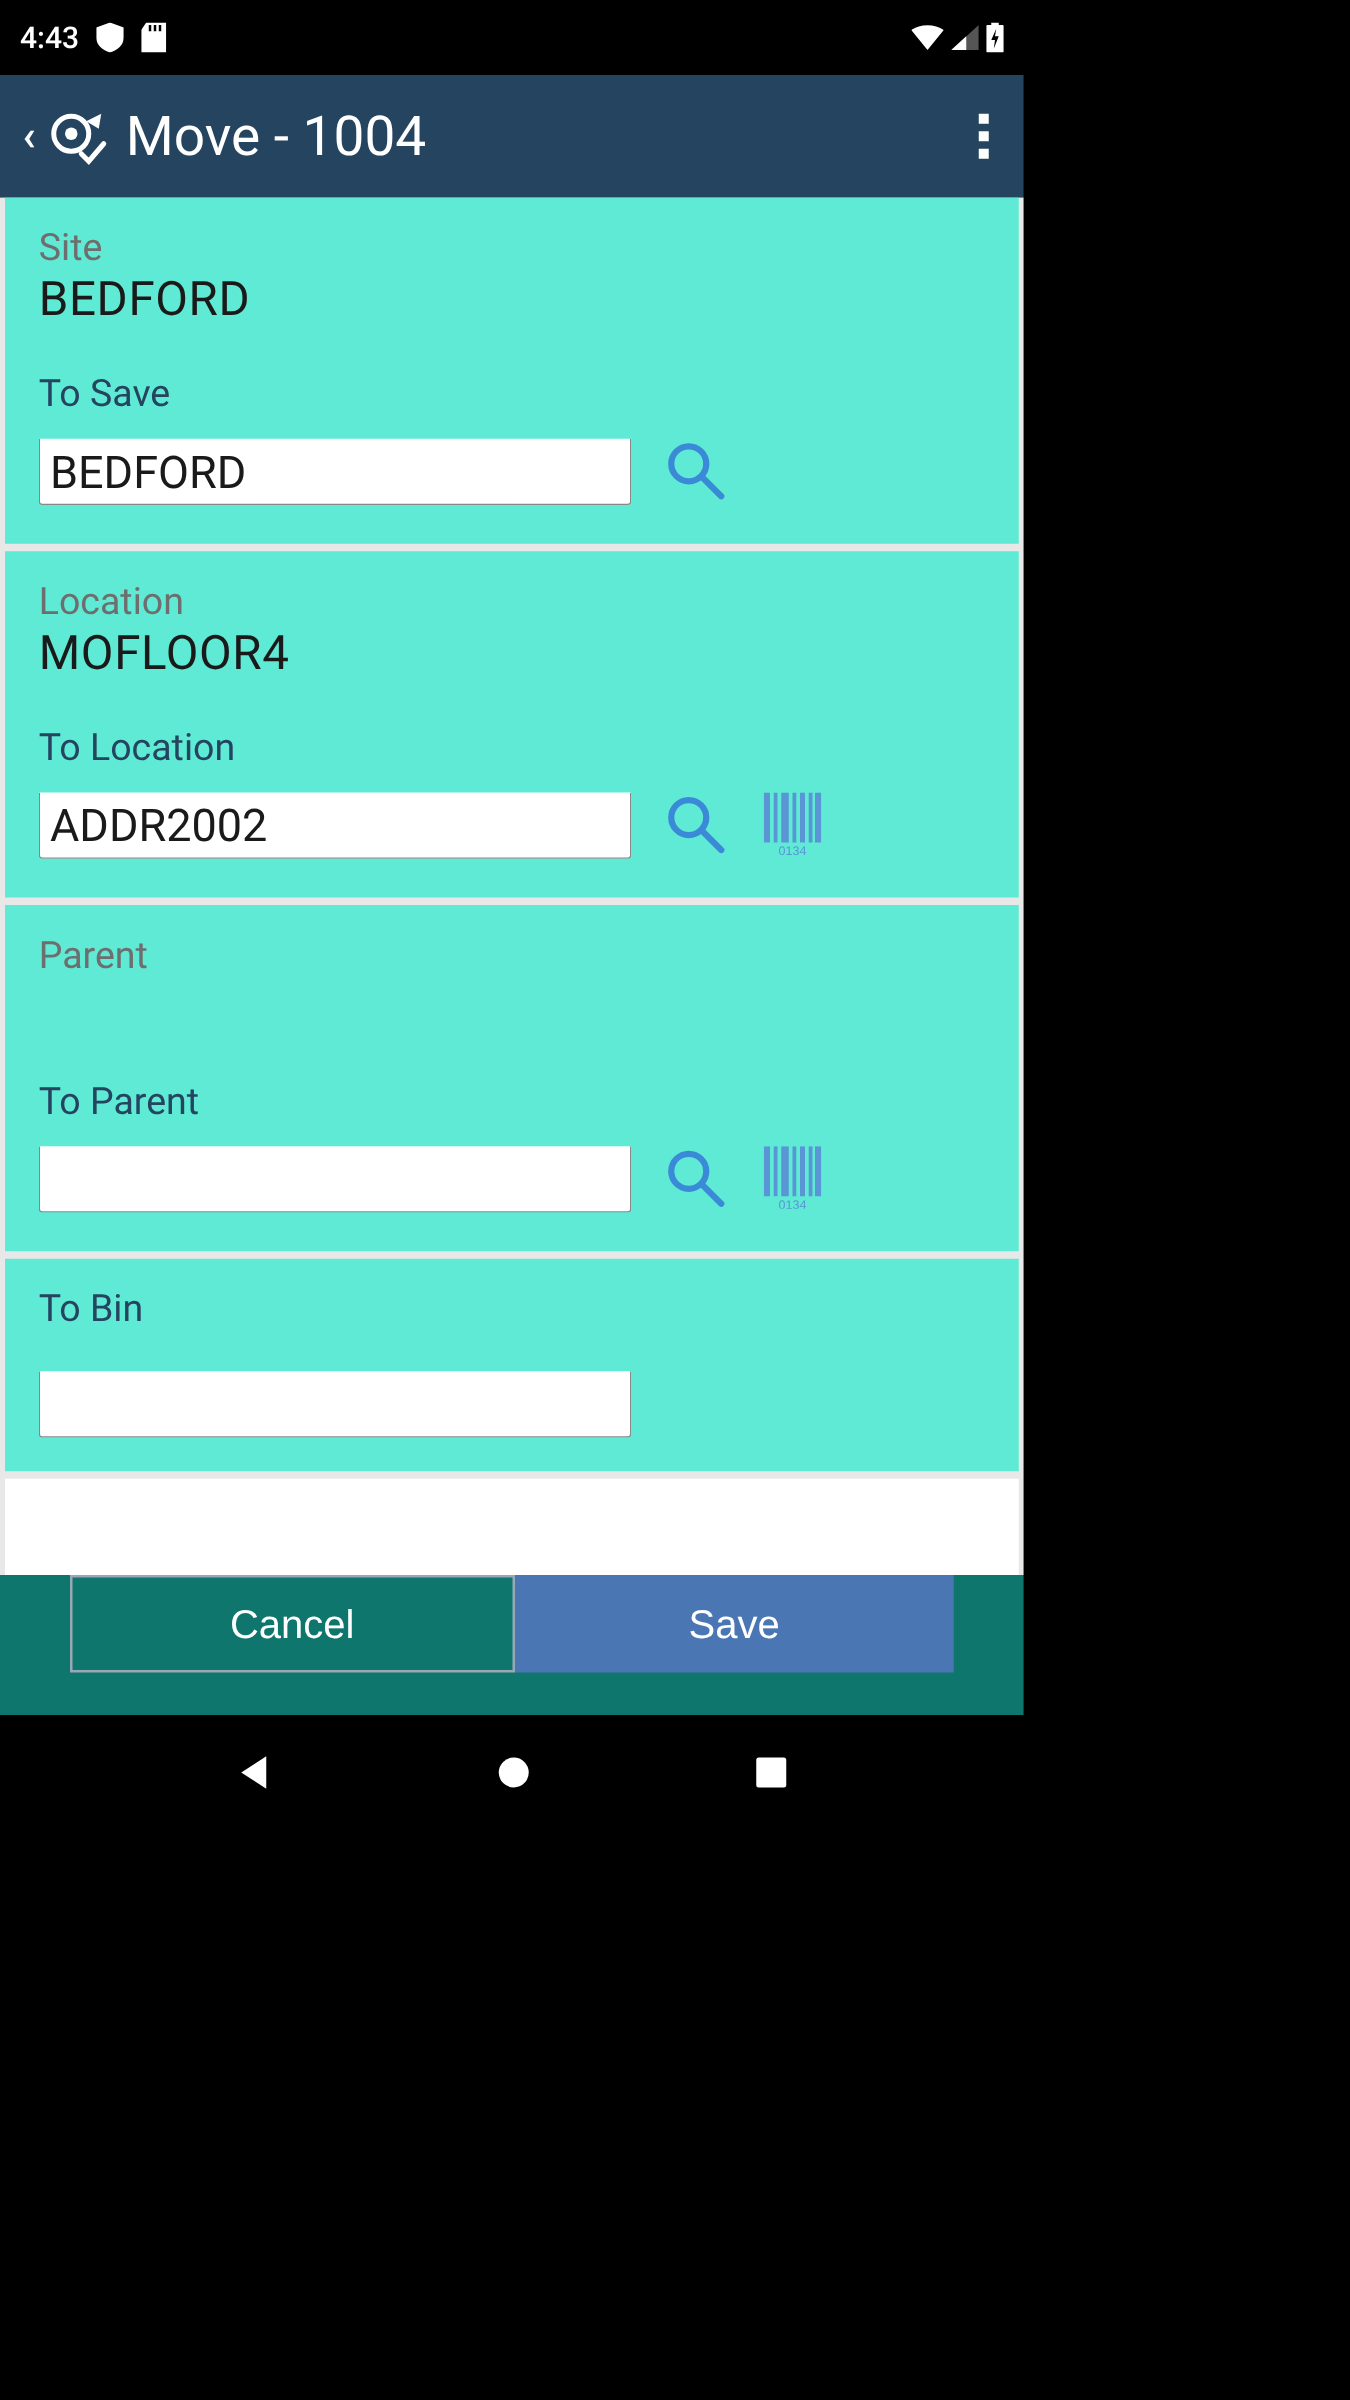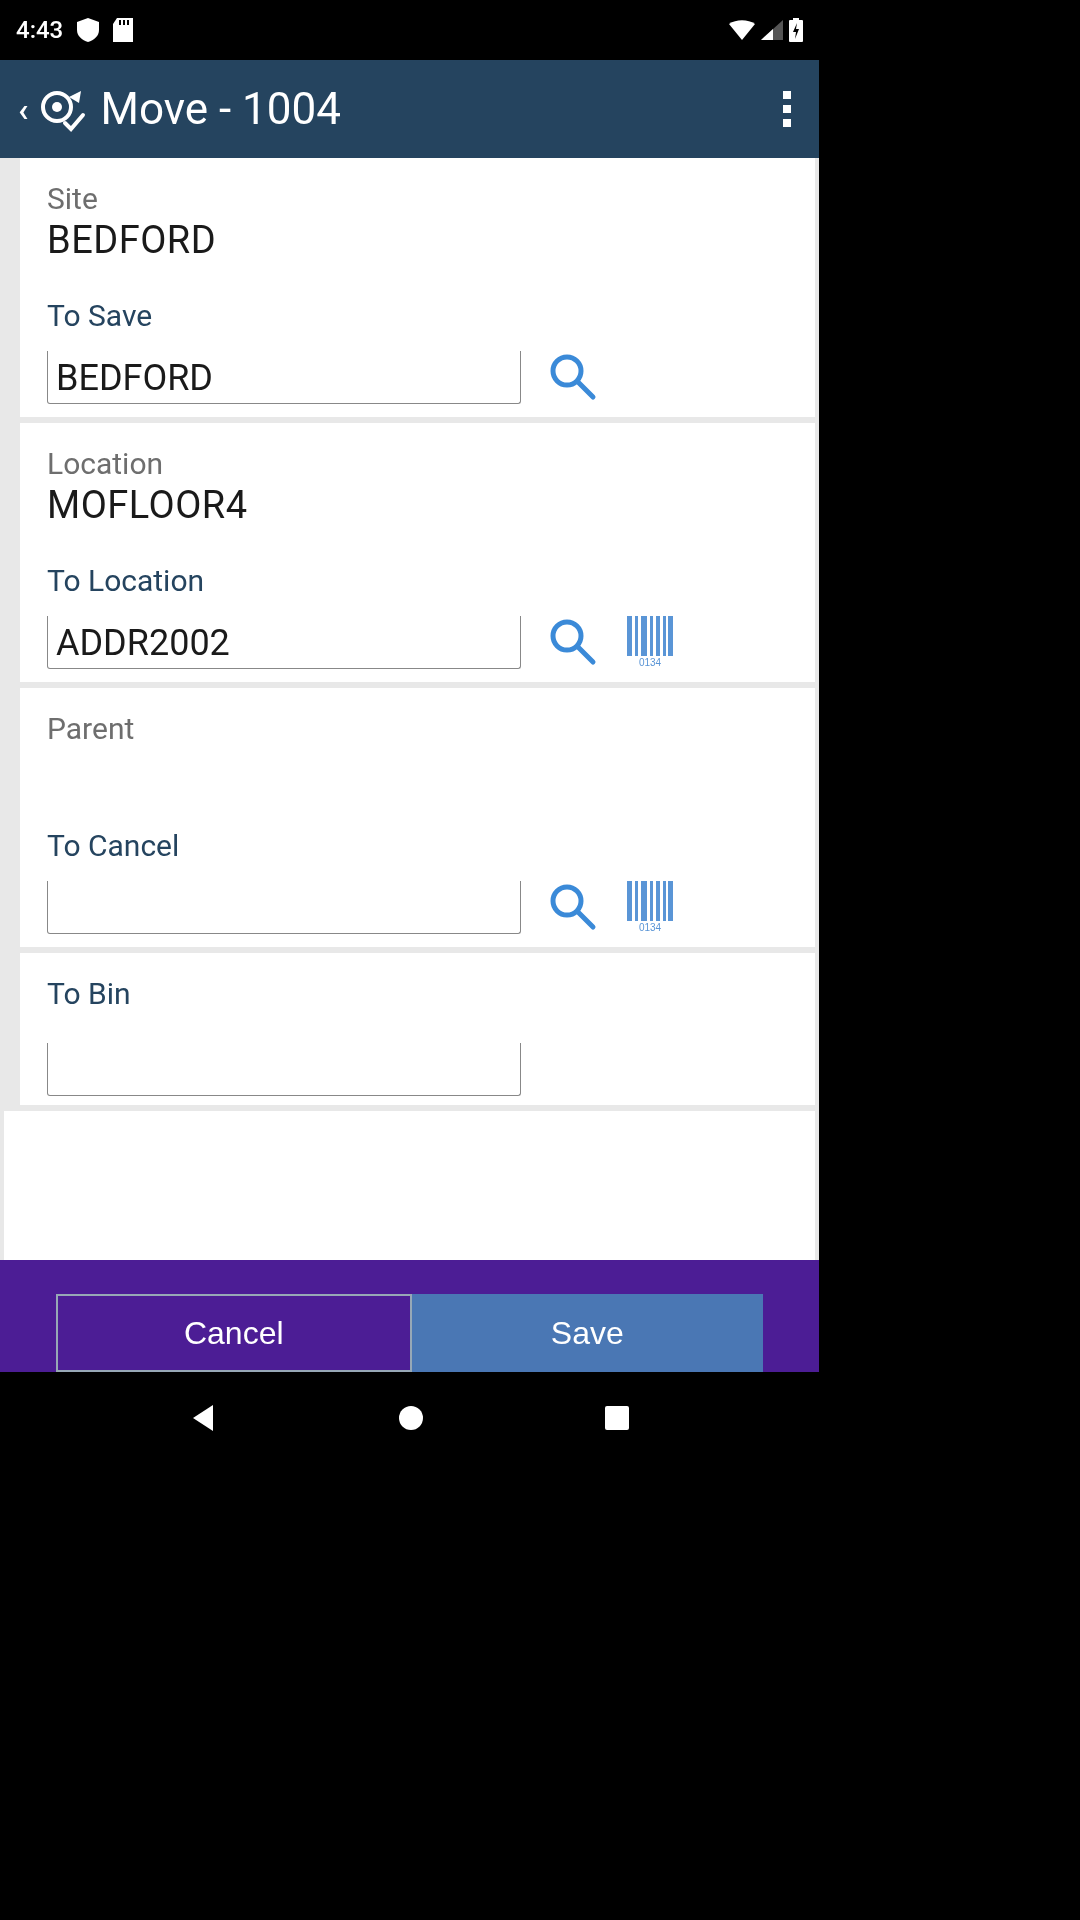--- a/index.html
+++ b/index.html
@@ -36,23 +36,23 @@
   .menu-dots { display: flex; flex-direction: column; gap: 6px; padding: 10px; }
   .menu-dots span { width: 8px; height: 8px; background: #fff; }
 
   
   .content {
     background: #e8e8e8;
     height: calc(1360px - 48px - 98px - 112px);
     overflow: hidden;
   }
   .section {
-    background: #ffffff;
-    padding: 22px 26px 8px 26px;
-    margin: 2px 4px 4px 20px;
+    background: #5eead4;
+    padding: 22px 26px 26px 26px;
+    margin: 2px 4px 4px 4px;
     border: 1px solid transparent;
   }
   .section:first-child { margin-top: 0; }
   .label-muted { color: #6e6e6e; font-size: 30px; font-weight: 400; margin-bottom: 2px; }
   .value-large { color: #1a1a1a; font-size: 38px; font-weight: 400; letter-spacing: 0.5px; }
   .label-blue { color: #25445f; font-size: 30px; font-weight: 400; margin-top: 36px; margin-bottom: 14px; }
   .input-row { display: flex; align-items: center; gap: 22px; }
   .text-input {
     border: none;
     border-left: 1px solid #888;
@@ -73,23 +73,23 @@
 
   
   .barcode-svg { width: 46px; height: 50px; }
 
   
   .filler { background: #fff; margin: 2px 4px 0 4px; flex: 1; }
 
   
   .button-bar {
     height: 112px;
-    background: #4c1d95;
-    display: flex;
-    align-items: flex-end;
+    background: #0f766e;
+    display: flex;
+    align-items: flex-start;
     justify-content: center;
     padding: 0 56px;
   }
   .btn {
     flex: 1;
     height: 78px;
     font-size: 32px;
     display: flex;
     align-items: center;
     justify-content: center;
@@ -228,21 +228,21 @@
               <text x="23" y="50" font-size="10" fill="#5a95d6" text-anchor="middle" font-family="Arial">0134</text>
             </svg>
           </span>
         </button>
       </div>
     </div>
 
     <div class="section">
       <div class="label-muted">Parent</div>
       <div class="value-large">&nbsp;</div>
-      <div class="label-blue">To Cancel</div>
+      <div class="label-blue">To Parent</div>
       <div class="input-row">
         <input class="text-input wide" type="text" value="" style="">
         <button class="search-icon-btn">
           <span>
             <svg width="50" height="50" viewBox="0 0 50 50" fill="none" stroke="#3b8ad8" stroke-width="5">
                 <circle cx="20" cy="20" r="14"></circle>
                 <line x1="31" y1="31" x2="46" y2="46" stroke-linecap="round"></line>
               </svg>
           </span>
         </button>

